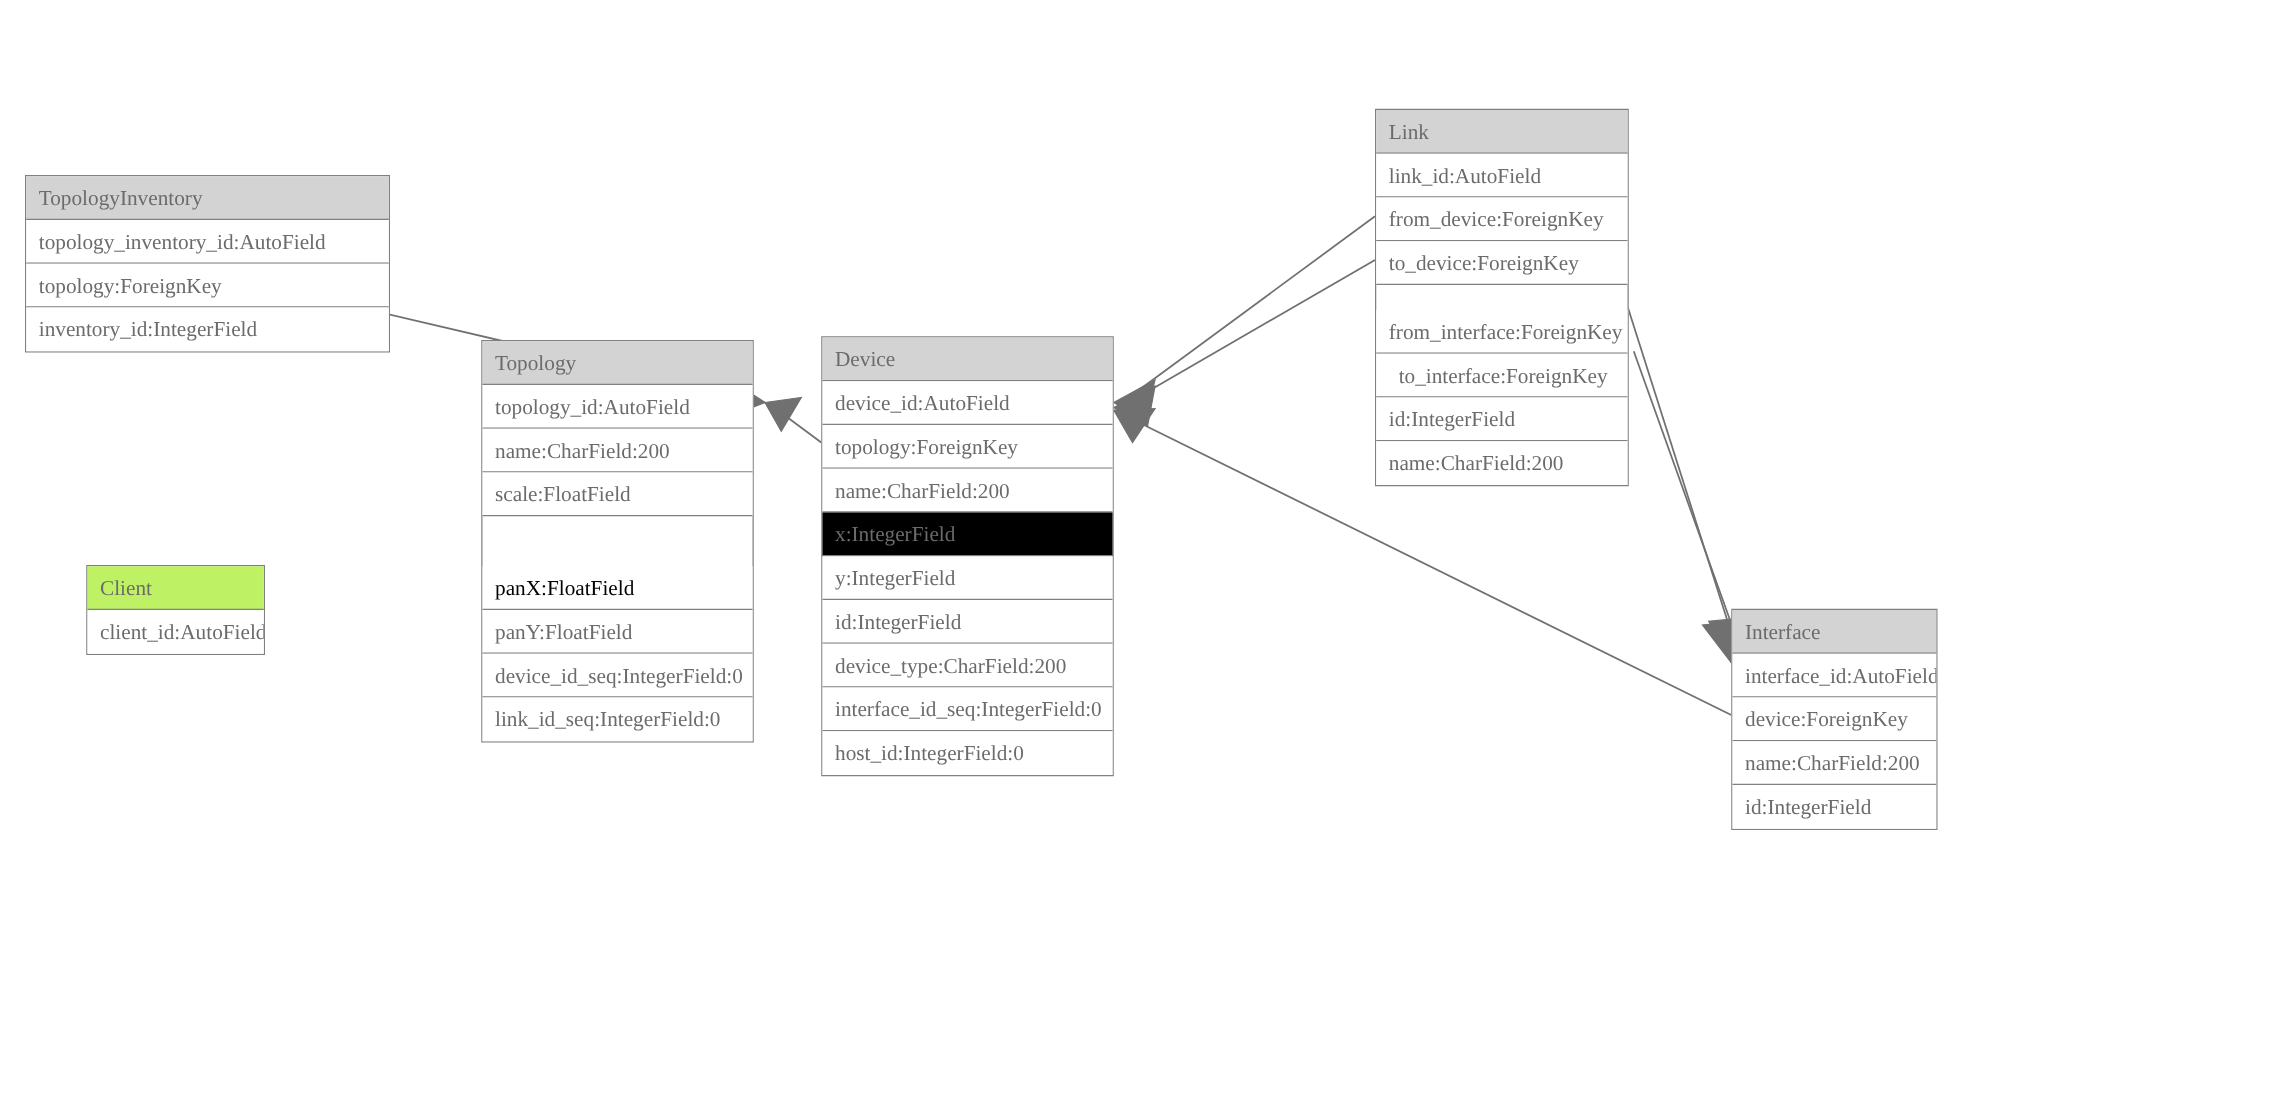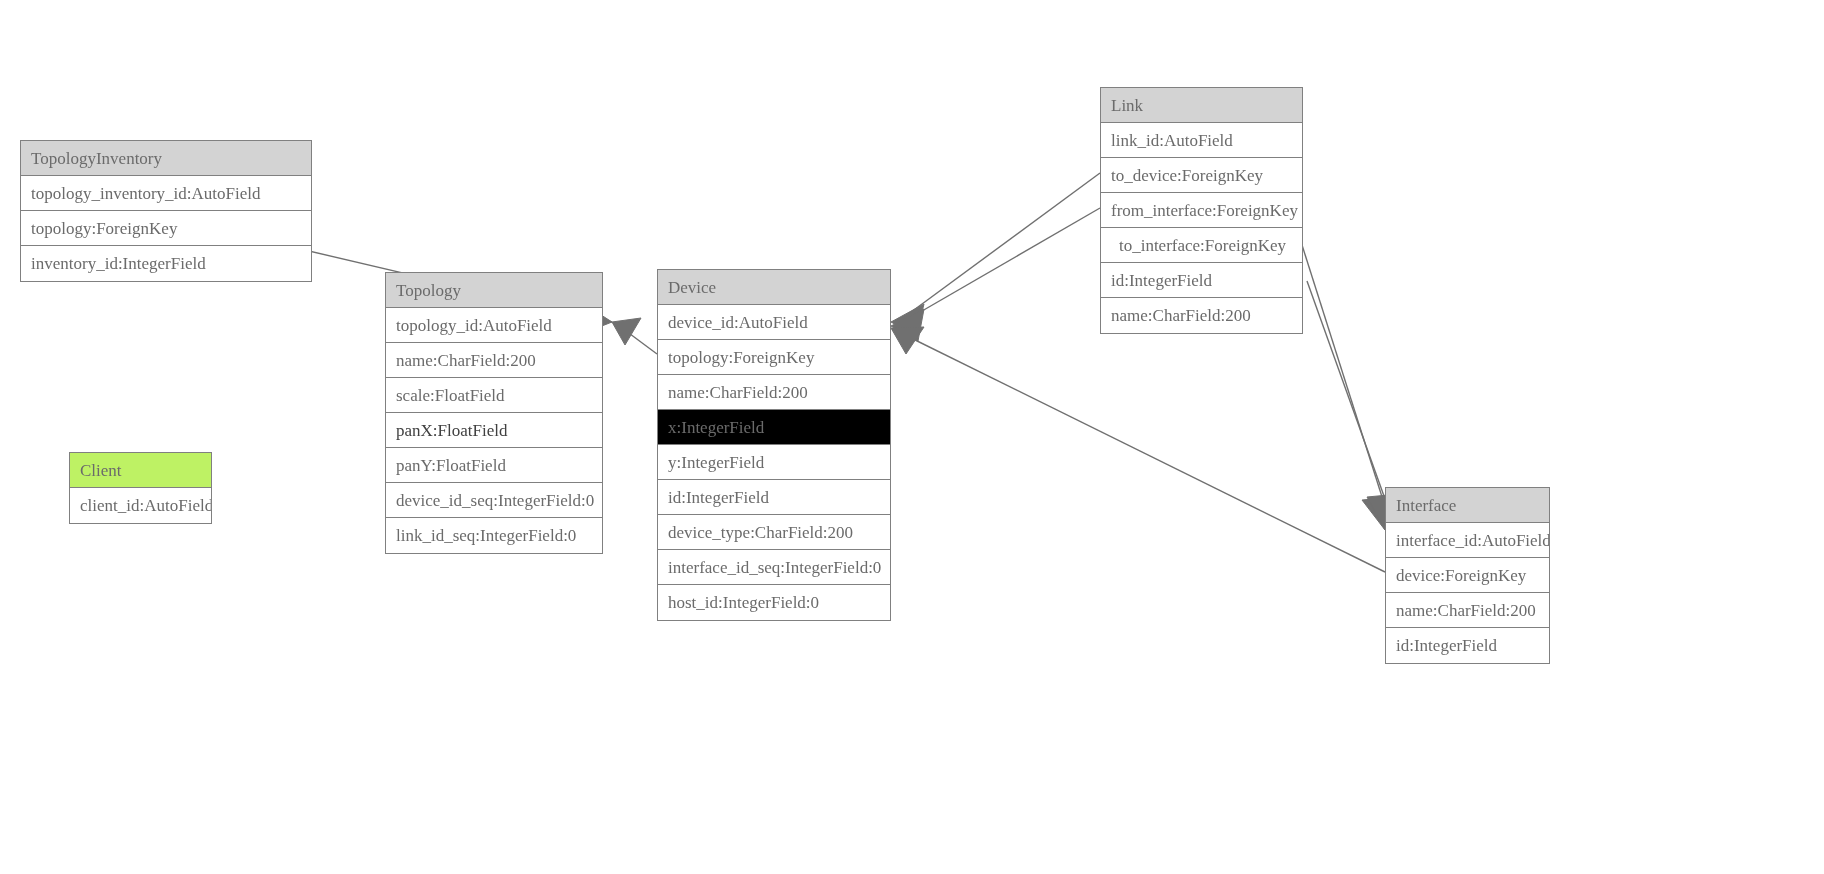--- a/index.html
+++ b/index.html
@@ -110,42 +110,43 @@
       </div>
       <div class="entity" style="left: 69px; top: 452px; width: 143px; border-color: rgb(128, 128, 128);">
         <div class="entity-title" style="background: #bef264; border-bottom-color: rgb(128, 128, 128); color: rgb(107, 107, 107);">Client</div>
         <div class="entity-field" style="border-bottom-color: rgb(128, 128, 128); color: rgb(107, 107, 107); background: rgb(255, 255, 255);">client_id:AutoField</div>
       </div>
       <div class="entity" style="left: 385px; top: 272px; width: 218px; border-color: rgb(128, 128, 128);">
         <div class="entity-title" style="background: rgb(211, 211, 211); border-bottom-color: rgb(128, 128, 128); color: rgb(107, 107, 107);">Topology</div>
         <div class="entity-field" style="border-bottom-color: rgb(128, 128, 128); color: rgb(107, 107, 107); background: rgb(255, 255, 255);">topology_id:AutoField</div>
         <div class="entity-field" style="border-bottom-color: rgb(128, 128, 128); color: rgb(107, 107, 107); background: rgb(255, 255, 255);">name:CharField:200</div>
         <div class="entity-field" style="border-bottom-color: rgb(128, 128, 128); color: rgb(107, 107, 107); background: rgb(255, 255, 255);">scale:FloatField</div>
-        <div class="entity-field" style="border-bottom-color: rgb(128, 128, 128); color: #404040; background: rgb(255, 255, 255);">panX:FloatField</div>
+        <div class="entity-field" style="border-bottom-color: rgb(128, 128, 128); color: #000000; background: rgb(255, 255, 255); margin-top: 40px;">panX:FloatField</div>
         <div class="entity-field" style="border-bottom-color: rgb(128, 128, 128); color: rgb(107, 107, 107); background: rgb(255, 255, 255);">panY:FloatField</div>
         <div class="entity-field" style="border-bottom-color: rgb(128, 128, 128); color: rgb(107, 107, 107); background: rgb(255, 255, 255);">device_id_seq:IntegerField:0</div>
         <div class="entity-field" style="border-bottom-color: rgb(128, 128, 128); color: rgb(107, 107, 107); background: rgb(255, 255, 255);">link_id_seq:IntegerField:0</div>
       </div>
       <div class="entity" style="left: 657px; top: 269px; width: 234px; border-color: rgb(128, 128, 128);">
         <div class="entity-title" style="background: rgb(211, 211, 211); border-bottom-color: rgb(128, 128, 128); color: rgb(107, 107, 107);">Device</div>
         <div class="entity-field" style="border-bottom-color: rgb(128, 128, 128); color: rgb(107, 107, 107); background: rgb(255, 255, 255);">device_id:AutoField</div>
         <div class="entity-field" style="border-bottom-color: rgb(128, 128, 128); color: rgb(107, 107, 107); background: rgb(255, 255, 255);">topology:ForeignKey</div>
         <div class="entity-field" style="border-bottom-color: rgb(128, 128, 128); color: rgb(107, 107, 107); background: rgb(255, 255, 255);">name:CharField:200</div>
         <div class="entity-field" style="border-bottom-color: rgb(128, 128, 128); color: rgb(107, 107, 107); background: #000000;">x:IntegerField</div>
         <div class="entity-field" style="border-bottom-color: rgb(128, 128, 128); color: rgb(107, 107, 107); background: rgb(255, 255, 255);">y:IntegerField</div>
         <div class="entity-field" style="border-bottom-color: rgb(128, 128, 128); color: rgb(107, 107, 107); background: rgb(255, 255, 255);">id:IntegerField</div>
         <div class="entity-field" style="border-bottom-color: rgb(128, 128, 128); color: rgb(107, 107, 107); background: rgb(255, 255, 255);">device_type:CharField:200</div>
         <div class="entity-field" style="border-bottom-color: rgb(128, 128, 128); color: rgb(107, 107, 107); background: rgb(255, 255, 255);">interface_id_seq:IntegerField:0</div>
         <div class="entity-field" style="border-bottom-color: rgb(128, 128, 128); color: rgb(107, 107, 107); background: rgb(255, 255, 255);">host_id:IntegerField:0</div>
       </div>
       <div class="entity" style="left: 1100px; top: 87px; width: 203px; border-color: rgb(128, 128, 128);">
         <div class="entity-title" style="background: rgb(211, 211, 211); border-bottom-color: rgb(128, 128, 128); color: rgb(107, 107, 107);">Link</div>
         <div class="entity-field" style="border-bottom-color: rgb(128, 128, 128); color: rgb(107, 107, 107); background: rgb(255, 255, 255);">link_id:AutoField</div>
+        <div class="entity-field" style="border-bottom-color: rgb(128, 128, 128); color: rgb(107, 107, 107); background: rgb(255, 255, 255);">from_device:ForeignKey</div>
         <div class="entity-field" style="border-bottom-color: rgb(128, 128, 128); color: rgb(107, 107, 107); background: rgb(255, 255, 255);">to_device:ForeignKey</div>
-        <div class="entity-field" style="border-bottom-color: rgb(128, 128, 128); color: rgb(107, 107, 107); background: rgb(255, 255, 255);">from_interface:ForeignKey</div>
+        <div class="entity-field" style="border-bottom-color: rgb(128, 128, 128); color: rgb(107, 107, 107); background: rgb(255, 255, 255); margin-top: 20px;">from_interface:ForeignKey</div>
         <div class="entity-field" style="border-bottom-color: rgb(128, 128, 128); color: rgb(107, 107, 107); background: rgb(255, 255, 255); text-align: center;">to_interface:ForeignKey</div>
         <div class="entity-field" style="border-bottom-color: rgb(128, 128, 128); color: rgb(107, 107, 107); background: rgb(255, 255, 255);">id:IntegerField</div>
         <div class="entity-field" style="border-bottom-color: rgb(128, 128, 128); color: rgb(107, 107, 107); background: rgb(255, 255, 255);">name:CharField:200</div>
       </div>
       <div class="entity" style="left: 1385px; top: 487px; width: 165px; border-color: rgb(128, 128, 128);">
         <div class="entity-title" style="background: rgb(211, 211, 211); border-bottom-color: rgb(128, 128, 128); color: rgb(107, 107, 107);">Interface</div>
         <div class="entity-field" style="border-bottom-color: rgb(128, 128, 128); color: rgb(107, 107, 107); background: rgb(255, 255, 255);">interface_id:AutoField</div>
         <div class="entity-field" style="border-bottom-color: rgb(128, 128, 128); color: rgb(107, 107, 107); background: rgb(255, 255, 255);">device:ForeignKey</div>
         <div class="entity-field" style="border-bottom-color: rgb(128, 128, 128); color: rgb(107, 107, 107); background: rgb(255, 255, 255);">name:CharField:200</div>
         <div class="entity-field" style="border-bottom-color: rgb(128, 128, 128); color: rgb(107, 107, 107); background: rgb(255, 255, 255);">id:IntegerField</div>

